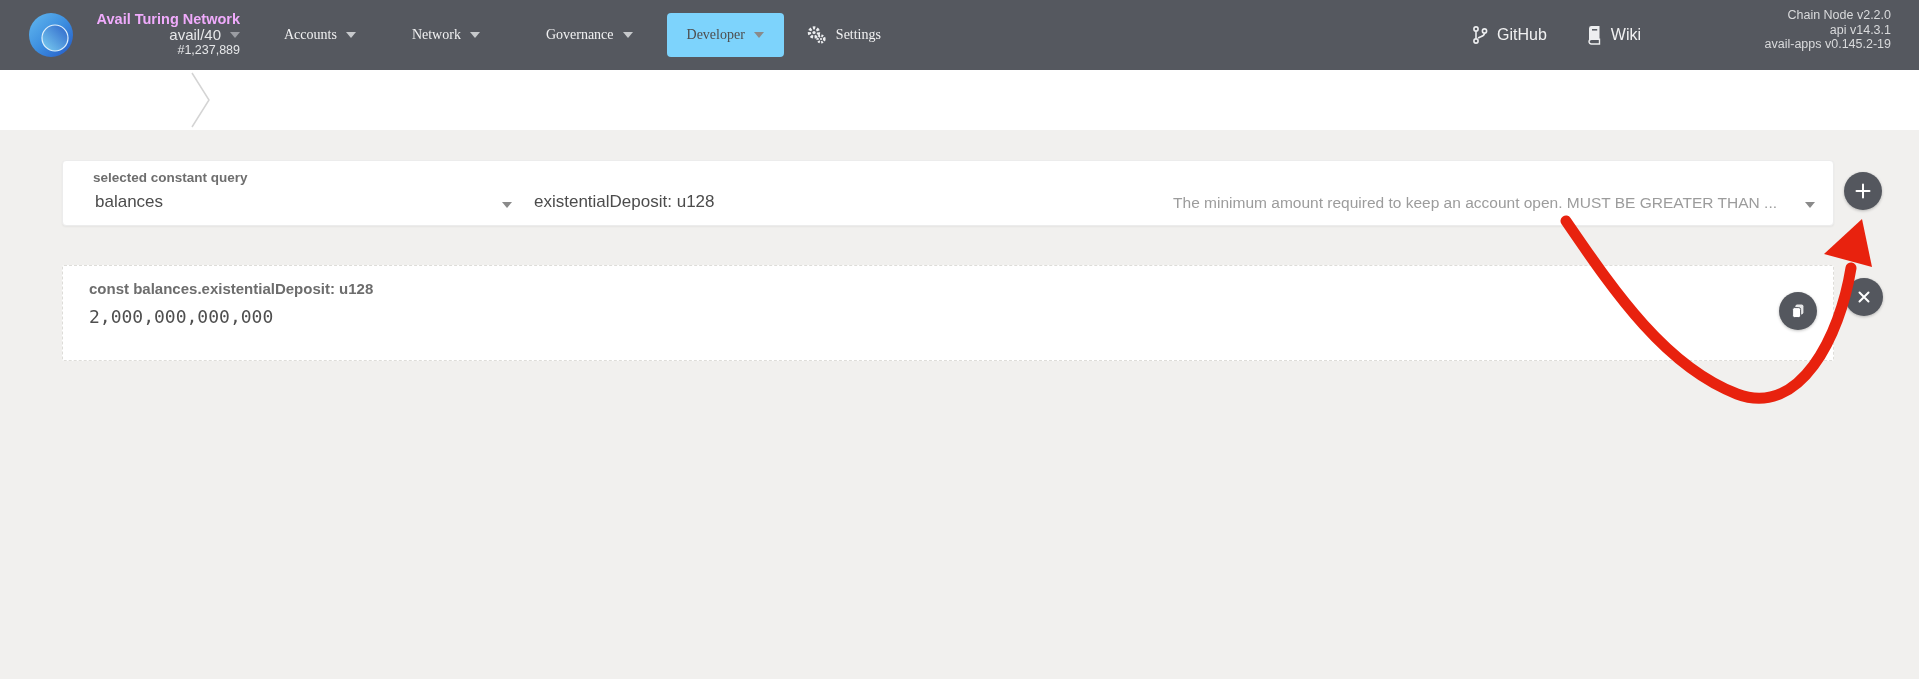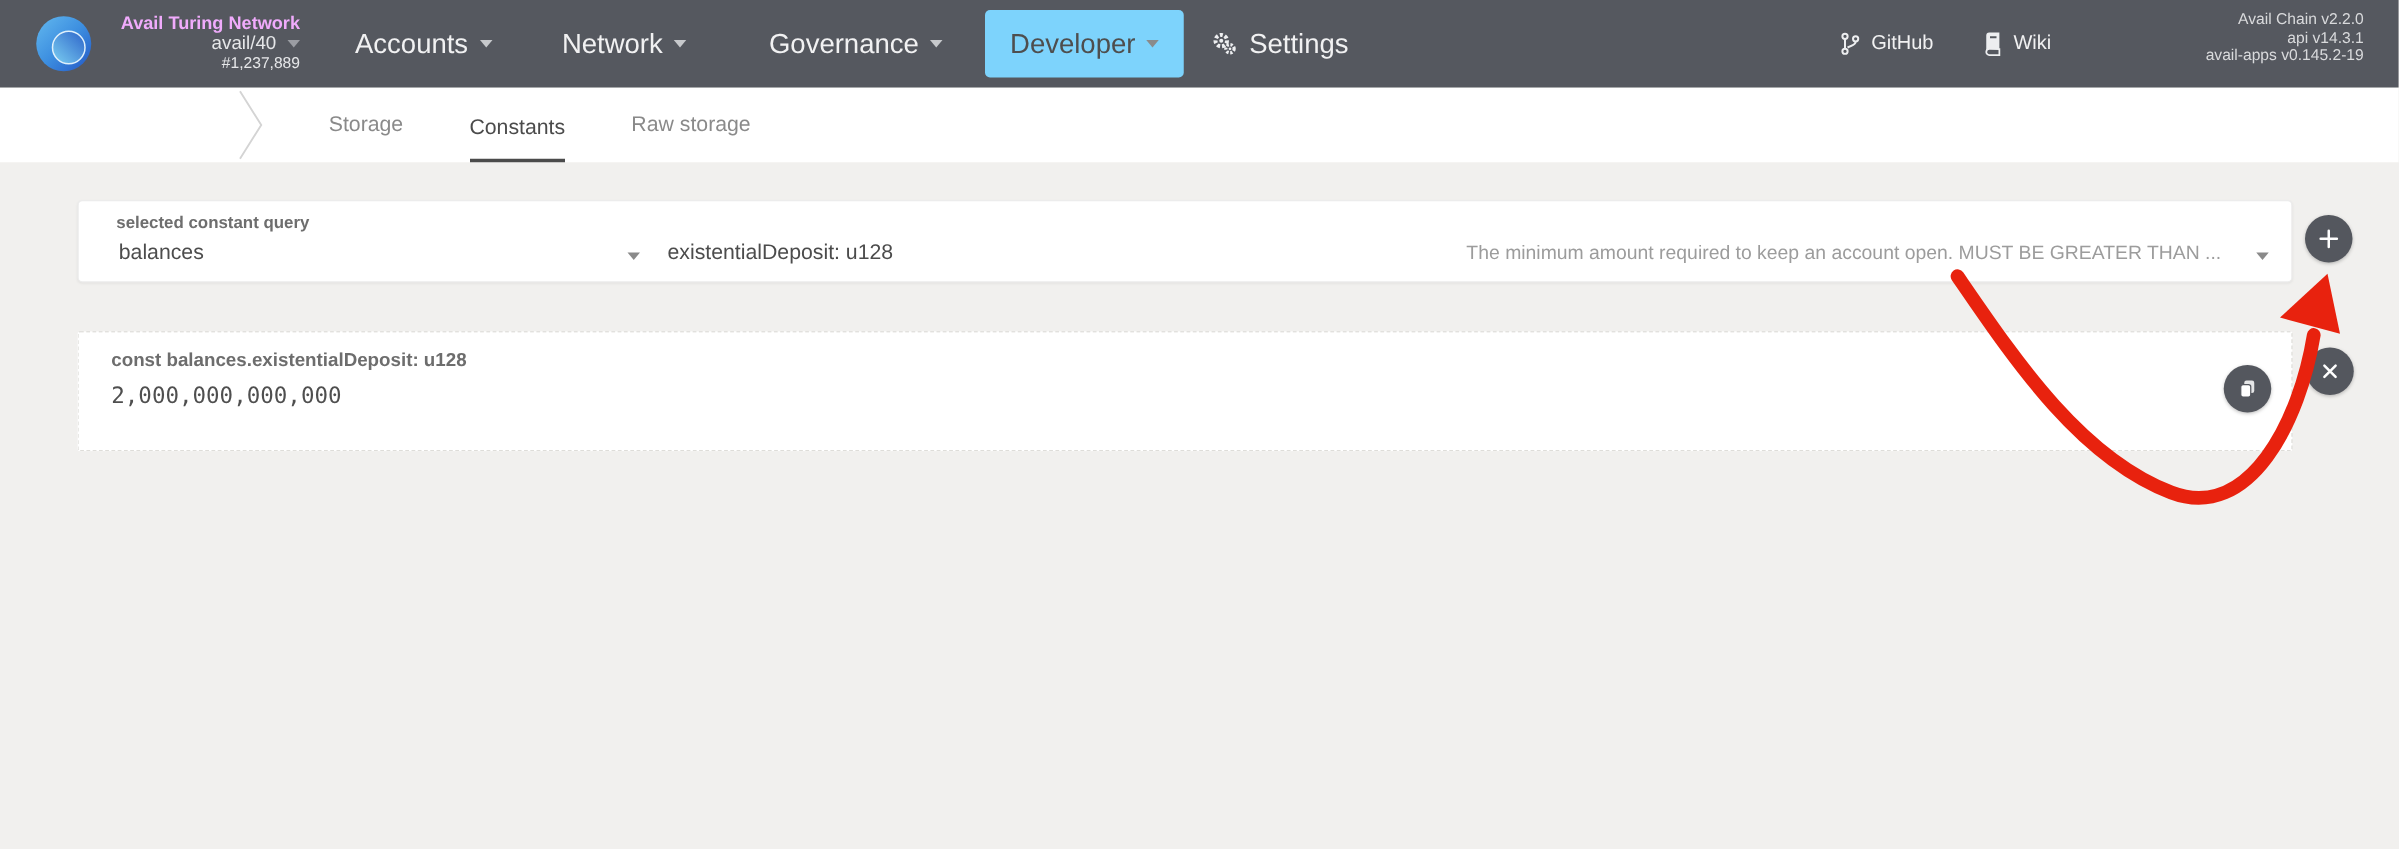--- a/index.html
+++ b/index.html
@@ -22,22 +22,22 @@
   .brand-text{ margin-left:14px; width:152px; text-align:right; line-height:13.5px;}
   .net-name{ color:#f0abfc; font-size:14.5px; font-weight:700; margin-bottom:2px; white-space:nowrap;}
   .net-sub{ color:#e6e7e9; font-size:15px; margin-bottom:2px; display:flex; justify-content:flex-end; align-items:center;}
   .net-block{ color:#e6e7e9; font-size:12.5px; }
   .caret{ display:inline-block; width:0; height:0;
     border-left:5px solid transparent; border-right:5px solid transparent;
     border-top:6px solid #c7c9cc; margin-left:9px; }
   .caret.dim{ border-top-color:#9b9da3; }
   .caret.dark{ border-top-color:#8a8a8a; }
   .menu{ display:flex; align-items:center; }
-  .menu-item{ display:flex; align-items:center; color:#f1f1f2; font-size:22px;
-    cursor:pointer; white-space:nowrap; }
+  .menu-item{ display:flex; align-items:center; color:#f1f1f2; font-size:14px;
+    cursor:pointer; white-space:nowrap;font-family:Liberation Serif, serif; }
   .mi-accounts{ margin-left:44px; }
   .mi-network{ margin-left:56px;justify-content:space-between; }
   .mi-governance{ margin-left:66px; }
   .mi-developer{ margin-left:34px; background:#7dd3fc; color:#4e4e4e;
     padding:14px 20px; border-radius:4px; }
   .mi-settings{ margin-left:22px; }
   .mi-settings .ico{ margin-right:9px; display:flex; }
   .ext-links{ display:flex; align-items:center; margin-left:auto; margin-right:250px; }
   .ext-link{ display:flex; align-items:center; color:#f1f1f2; font-size:16px; cursor:pointer; }
   .ext-link .ico{ margin-right:8px; display:flex; }
@@ -174,35 +174,30 @@
           <path d="M4 3.4 A2.4 2.4 0 0 1 6.4 1 H14.5 V14.2 H6.6 A2.6 2.6 0 0 0 4 16.6 Z" fill="#edeef0"></path>
           <path d="M4 16.6 A2.6 2.6 0 0 1 6.6 14.2 H14.5 V19 H6.6 A2.4 2.4 0 0 1 4 16.6 Z" fill="none" stroke="#edeef0" stroke-width="1.4"></path>
           <line x1="7" y1="4.8" x2="12.2" y2="4.8" stroke="#55585f" stroke-width="1.5"></line>
         </svg>
       </span>
       <span>Wiki</span>
     </div>
   </div>
 
   <div class="versions">
-    <div>Avail Chain v2.2.0</div>
+    <div>Chain Node v2.2.0</div>
     <div>api v14.3.1</div>
     <div>avail-apps v0.145.2-19</div>
   </div>
 </header>
 
 <div class="subnav">
   <svg class="crumb-sep" width="26" height="58" viewBox="0 0 26 58" fill="none" stroke="#d4d4d4" stroke-width="1.5">
     <path d="M4 2 L21 29 L4 56"></path>
   </svg>
-  <div class="tabs">
-    <div class="tab">Storage</div>
-    <div class="tab active">Constants</div>
-    <div class="tab">Raw storage</div>
-  </div>
 </div>
 
 <main class="content">
 
   <div class="query-card">
     <div class="dd-pallet">
       <div class="dd-label">selected constant query</div>
       <div class="dd-pallet-value">balances</div>
       <span class="caret dark"></span>
     </div>

